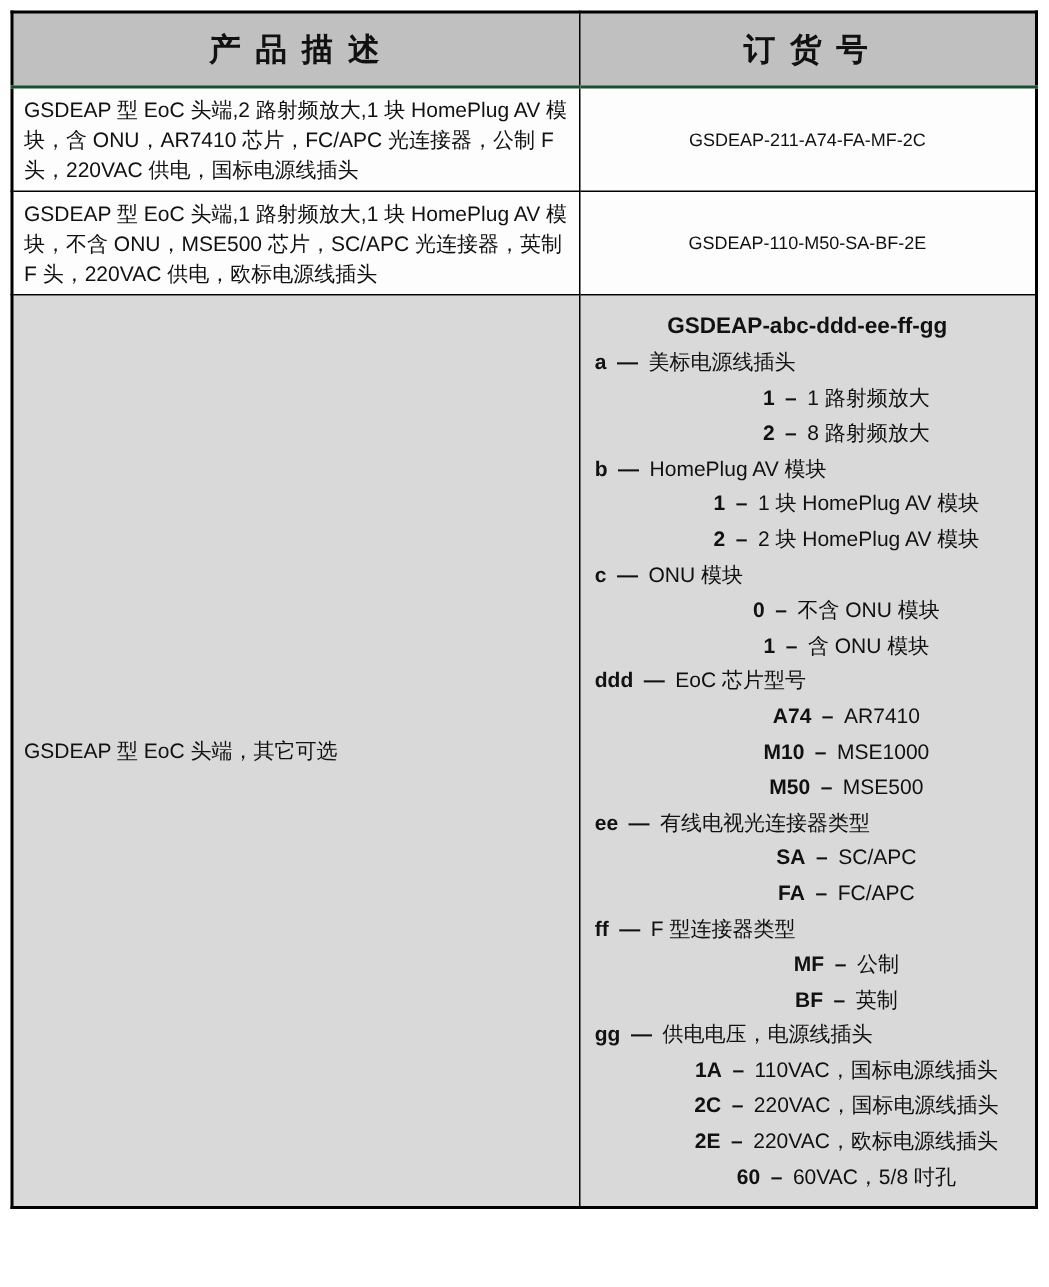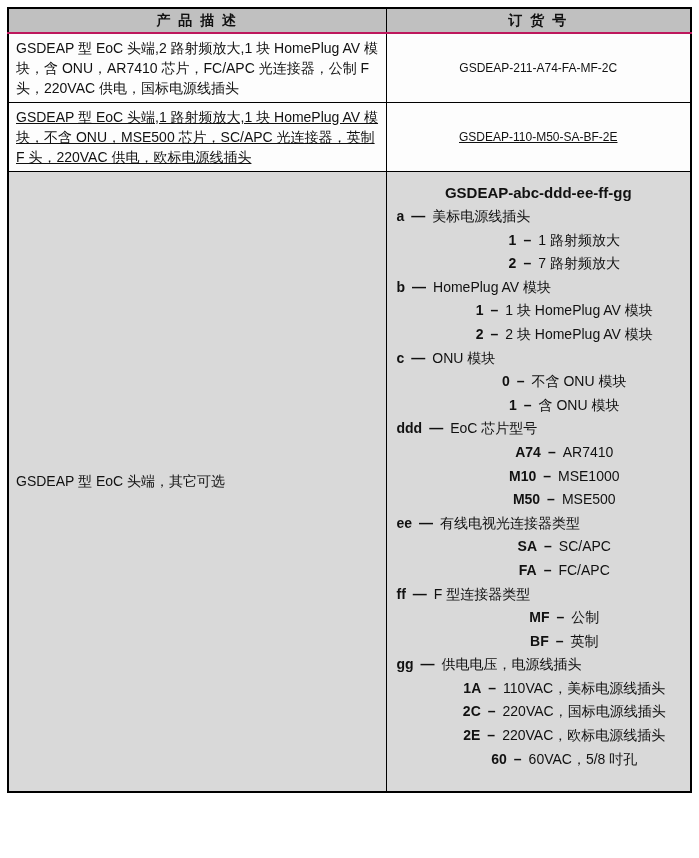--- a/index.html
+++ b/index.html
@@ -21,56 +21,56 @@
     width: 685px;
     table-layout: fixed;
     border: 2px solid #000000;
   }
   th, td {
     border: 1px solid #000000;
     box-sizing: border-box;
   }
   thead th {
     background: #c0c0c0;
-    height: 25px;
-    font-size: 14px;
+    height: 50px;
+    font-size: 21px;
     font-weight: bold;
     text-align: center;
     vertical-align: middle;
-    border-bottom: 2px solid #be185d;
+    border-bottom: 2px solid #14532d;
     letter-spacing: 2px;
   }
   td.desc {
     background: #fdfdfd;
     font-size: 14px;
     line-height: 20px;
     padding: 4px 7px;
     vertical-align: middle;
     text-align: left;
   }
   td.order {
     background: #fdfdfd;
     font-size: 12px;
     text-align: center;
     vertical-align: middle;
   }
   tr.row-1 { height: 66px; }
   tr.row-2 { height: 69px; }
-  tr.row-3 { height: 69px; text-decoration: underline; }
+  tr.row-3 { height: 69px; }
   td.options-desc {
     background: #d9d9d9;
     font-size: 14px;
     padding: 4px 7px;
     vertical-align: middle;
     text-align: left;
   }
   td.options-cell {
     background: #d9d9d9;
     vertical-align: top;
-    padding: 9px 10px 20px 10px;
+    padding: 9px 10px 8px 10px;
     font-size: 14px;
   }
   .code-title {
     text-align: center;
     font-weight: bold;
     font-size: 15px;
     line-height: 23px;
     margin-bottom: 1px;
   }
   .opt-line {
@@ -117,21 +117,21 @@
 
               <div class="opt-line">
                 <span class="opt-code">a</span><span class="opt-sep">—</span><span class="opt-text">美标电源线插头</span>
               </div>
 
               <div class="opt-line indent">
                 <span class="opt-code">1</span><span class="opt-sep">–</span><span class="opt-text">1 路射频放大</span>
               </div>
 
               <div class="opt-line indent">
-                <span class="opt-code">2</span><span class="opt-sep">–</span><span class="opt-text">7 路射频放大</span>
+                <span class="opt-code">2</span><span class="opt-sep">–</span><span class="opt-text">8 路射频放大</span>
               </div>
 
               <div class="opt-line">
                 <span class="opt-code">b</span><span class="opt-sep">—</span><span class="opt-text">HomePlug AV 模块</span>
               </div>
 
               <div class="opt-line indent">
                 <span class="opt-code">1</span><span class="opt-sep">–</span><span class="opt-text">1 块 HomePlug AV 模块</span>
               </div>
 
@@ -189,21 +189,21 @@
 
               <div class="opt-line indent">
                 <span class="opt-code">BF</span><span class="opt-sep">–</span><span class="opt-text">英制</span>
               </div>
 
               <div class="opt-line">
                 <span class="opt-code">gg</span><span class="opt-sep">—</span><span class="opt-text">供电电压，电源线插头</span>
               </div>
 
               <div class="opt-line indent">
-                <span class="opt-code">1A</span><span class="opt-sep">–</span><span class="opt-text">110VAC，美标电源线插头</span>
+                <span class="opt-code">1A</span><span class="opt-sep">–</span><span class="opt-text">110VAC，国标电源线插头</span>
               </div>
 
               <div class="opt-line indent">
                 <span class="opt-code">2C</span><span class="opt-sep">–</span><span class="opt-text">220VAC，国标电源线插头</span>
               </div>
 
               <div class="opt-line indent">
                 <span class="opt-code">2E</span><span class="opt-sep">–</span><span class="opt-text">220VAC，欧标电源线插头</span>
               </div>
 

